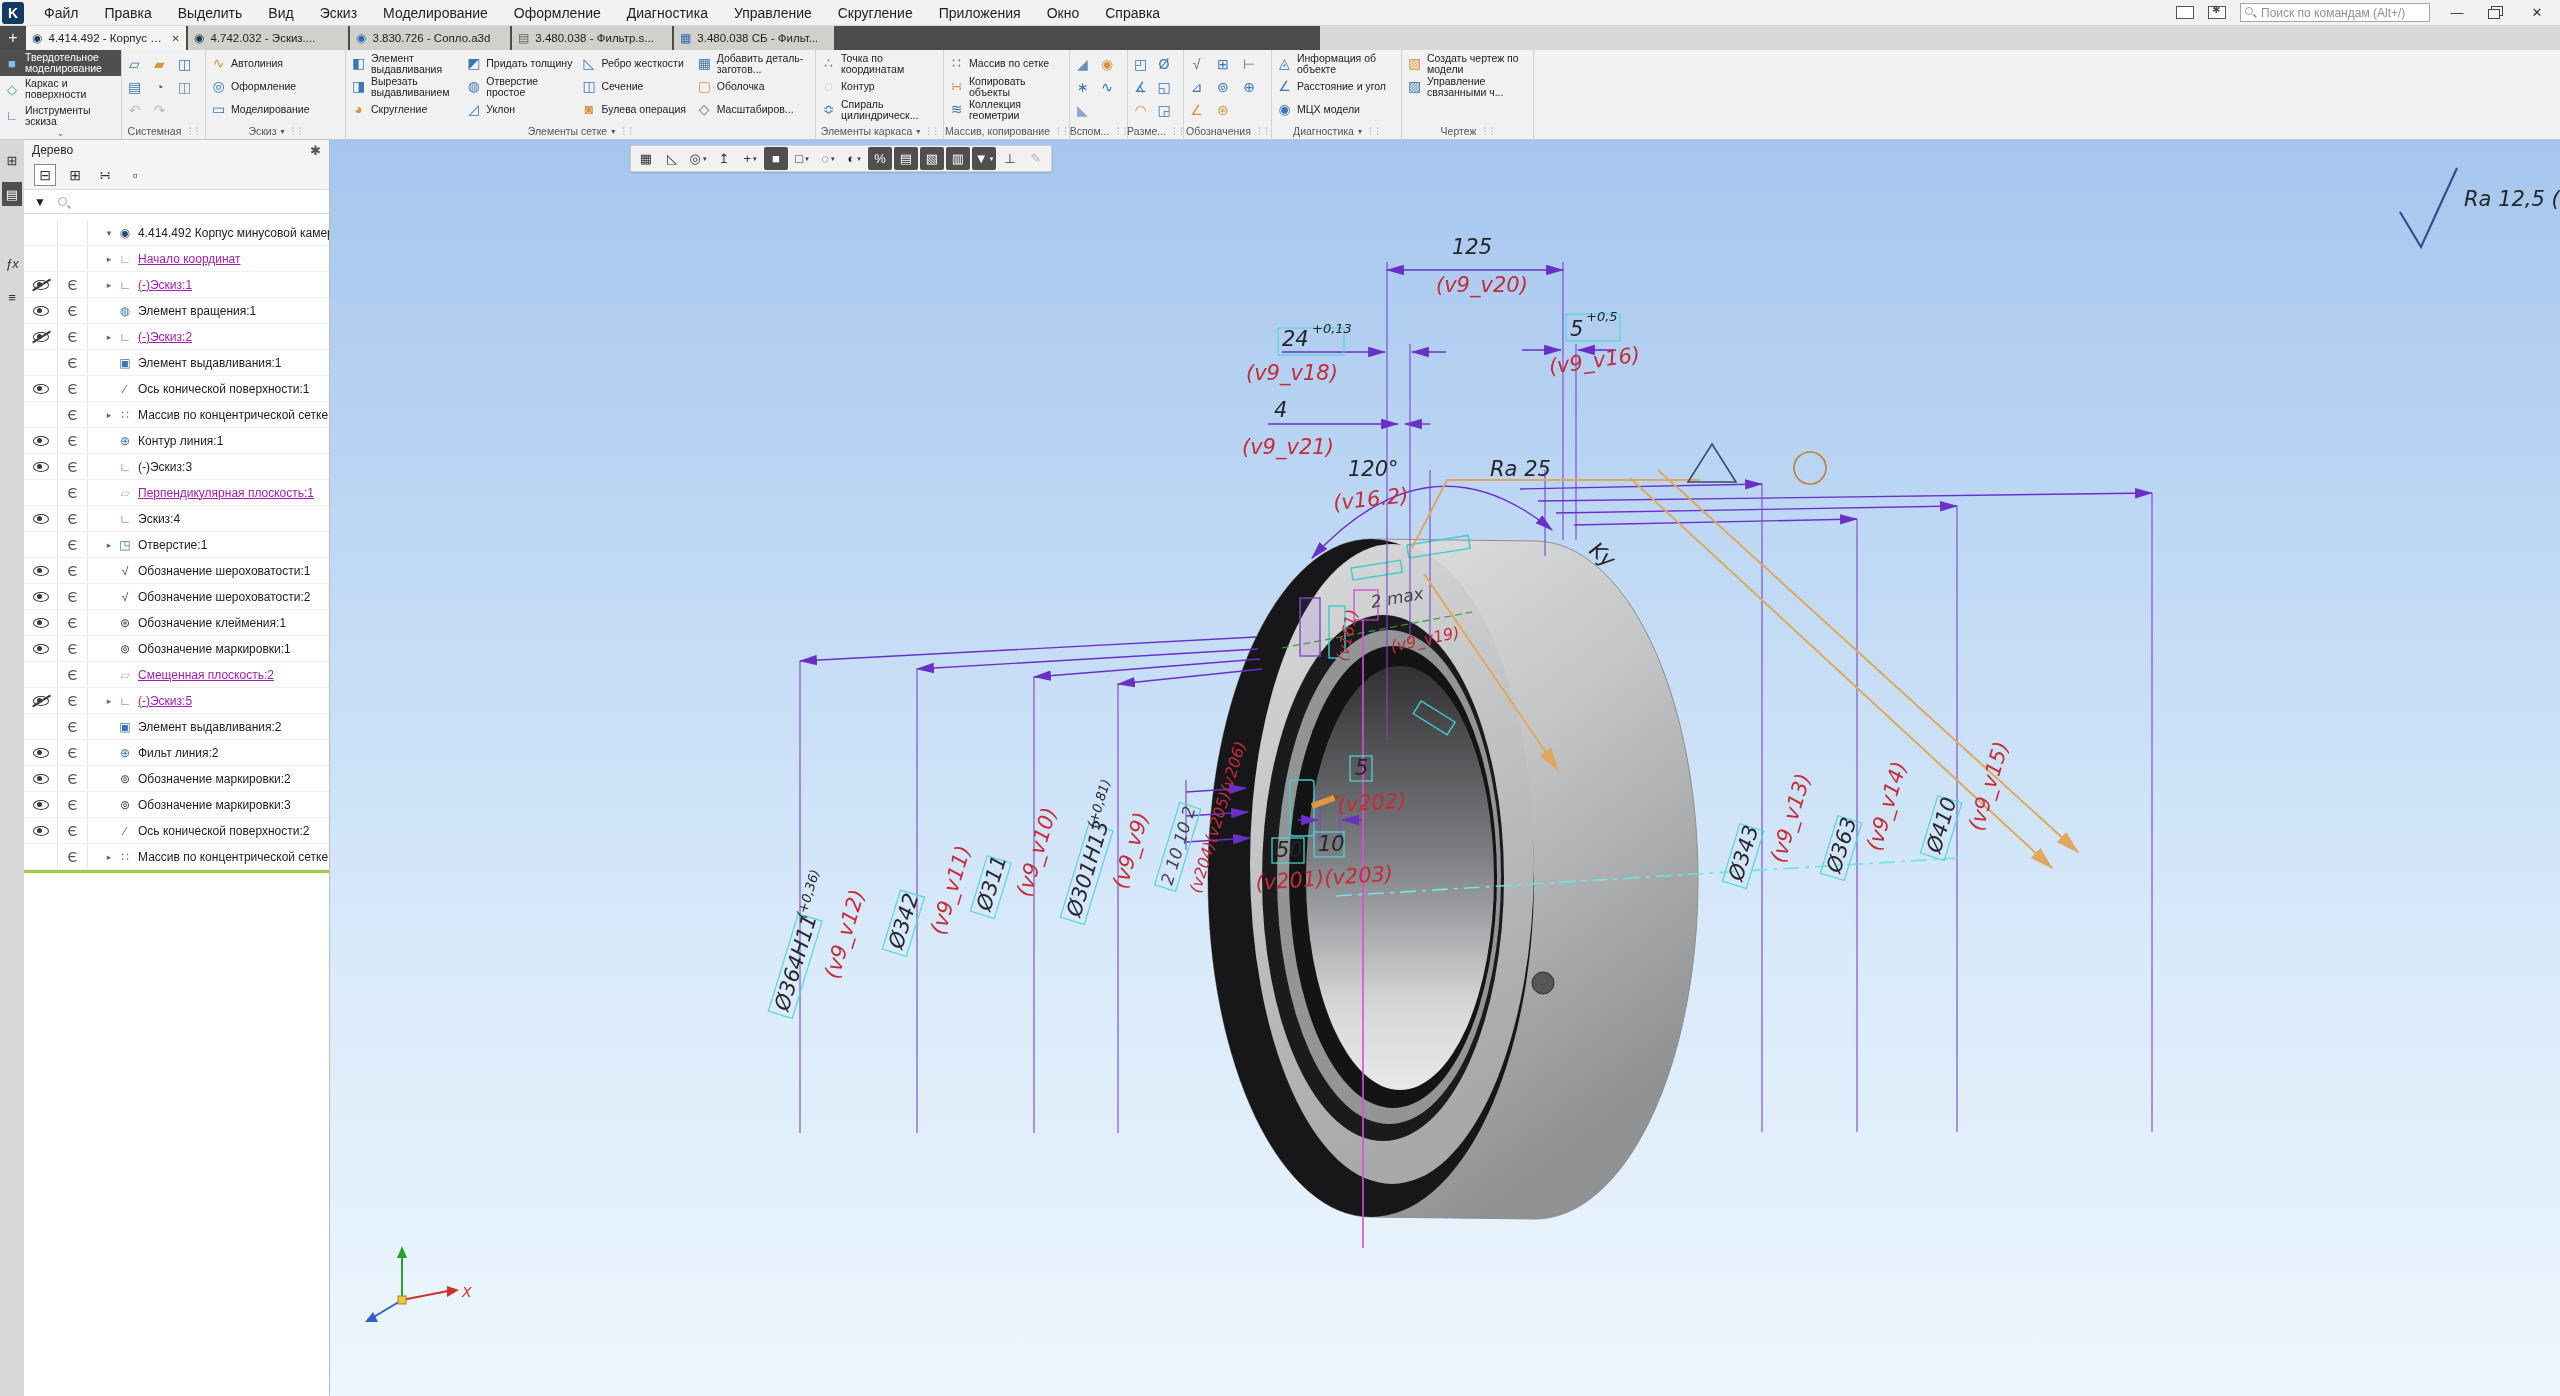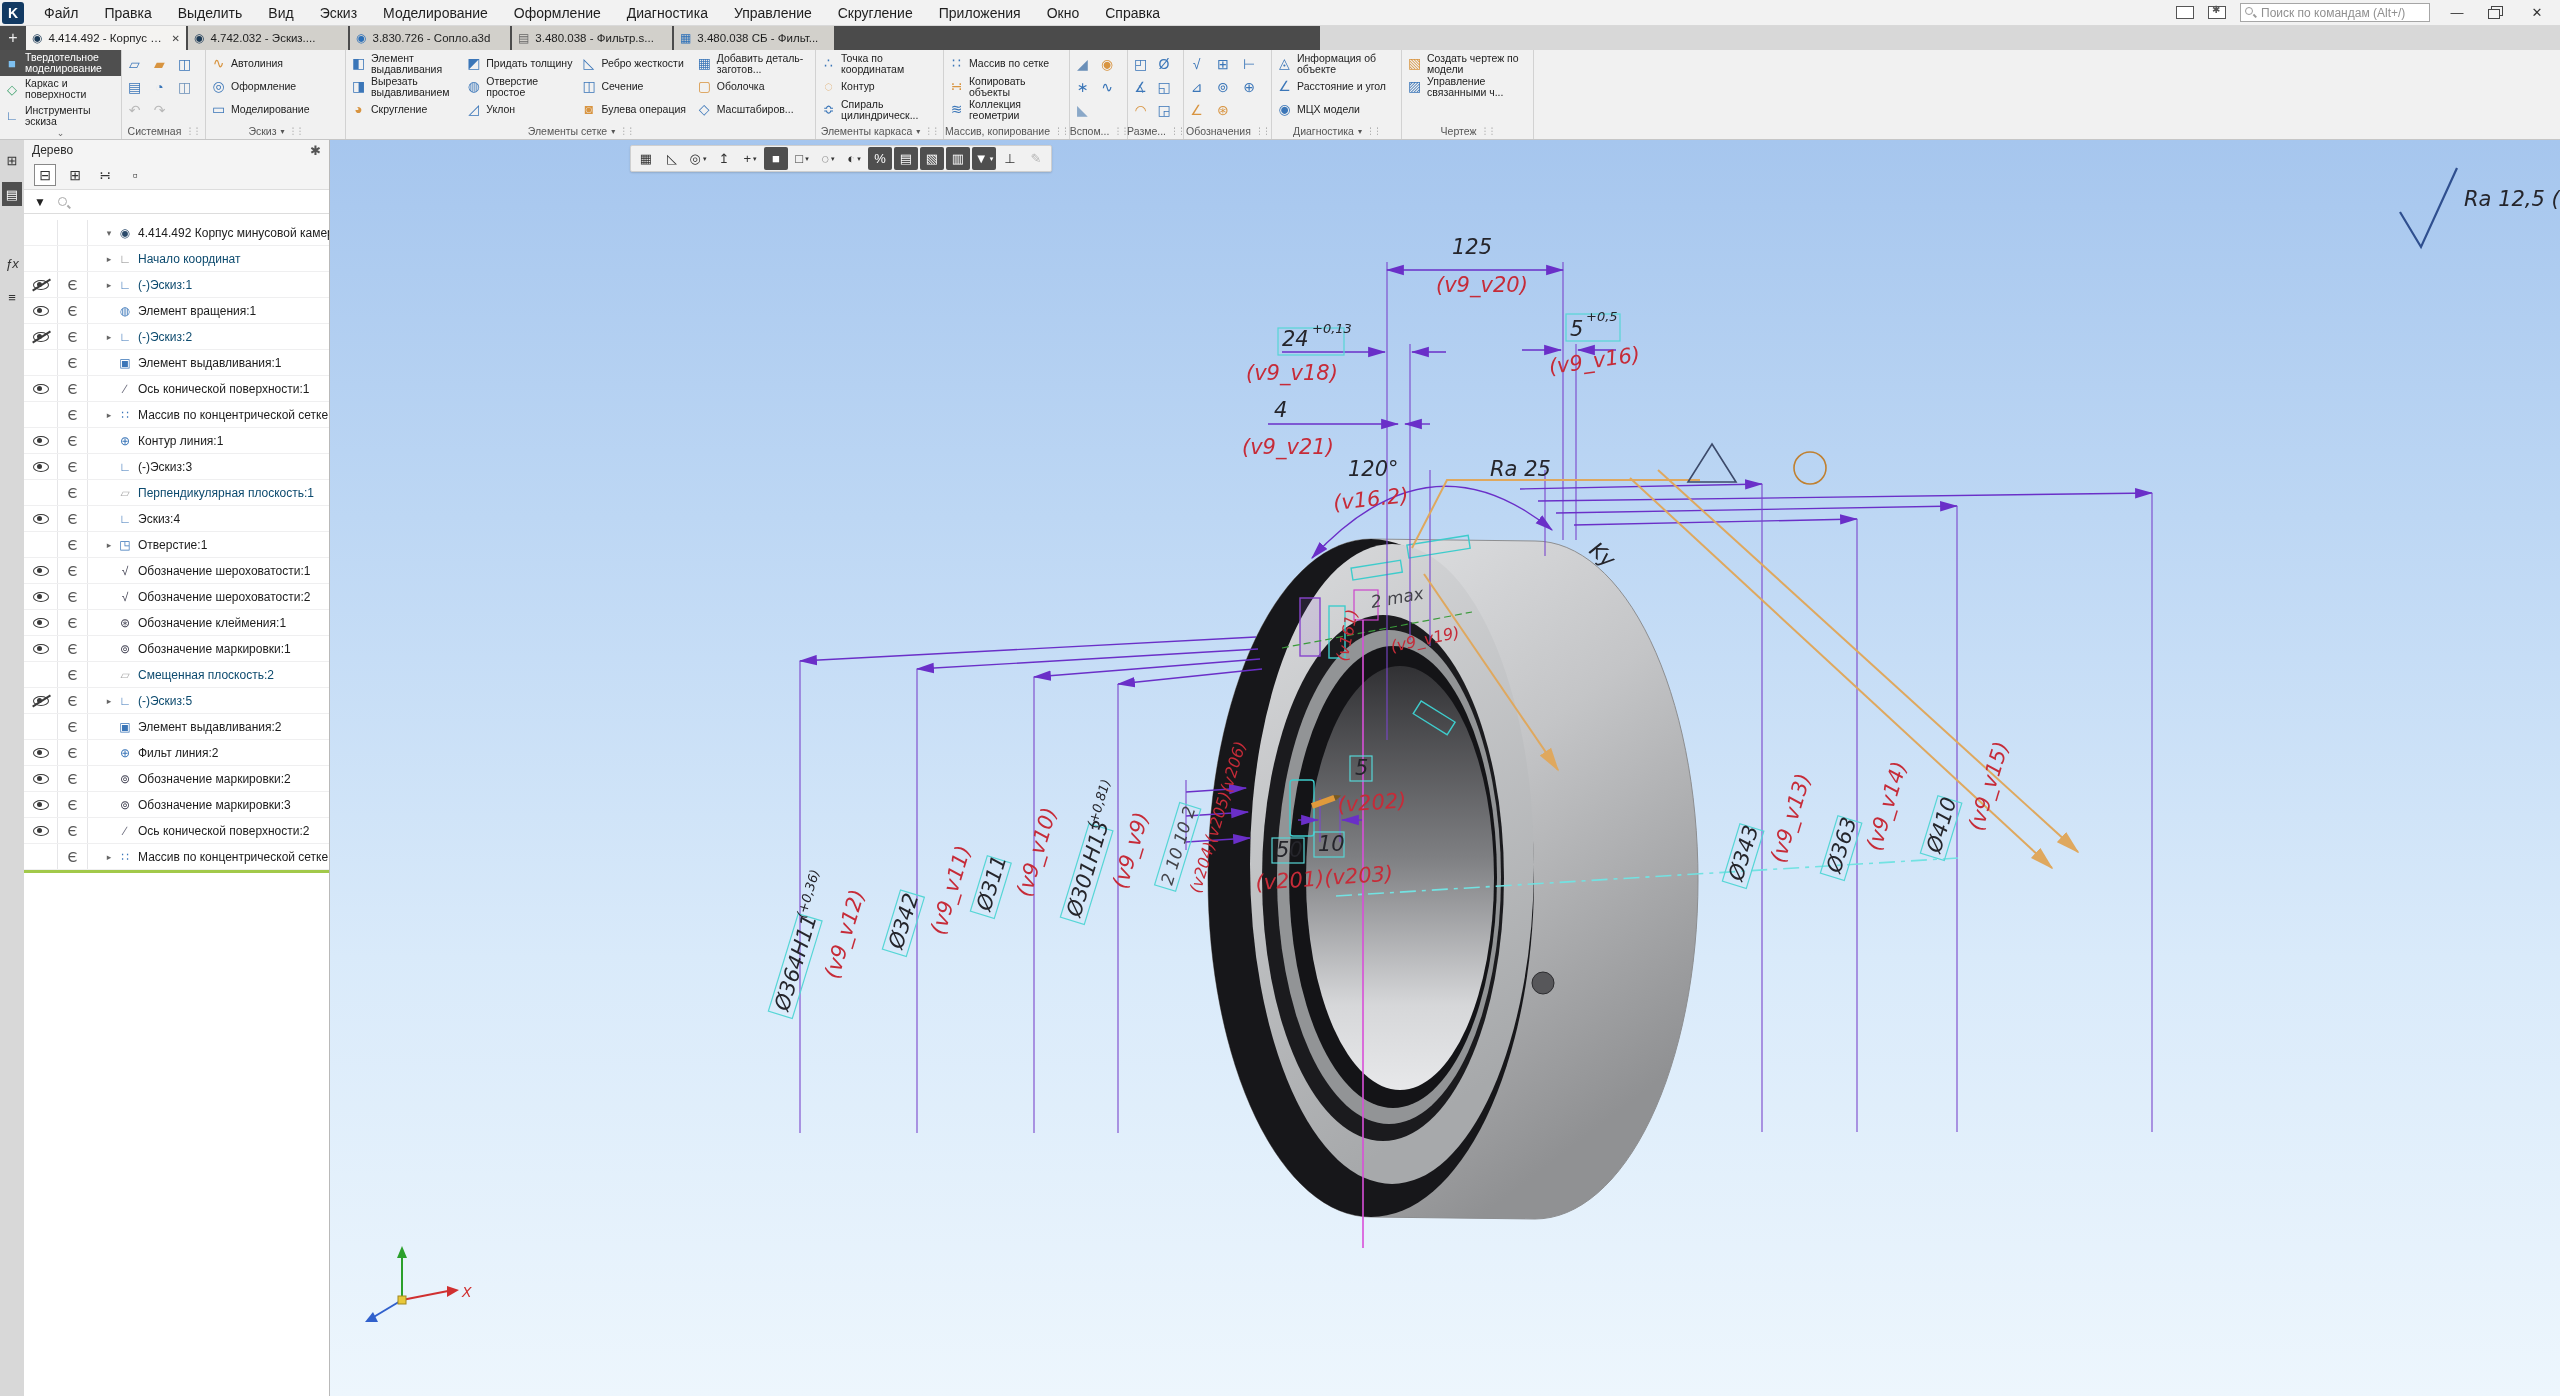--- a/index.html
+++ b/index.html
@@ -68,21 +68,21 @@
   #funnel { font-size:12px; color:#222; }
   #tree-lens { width:9px; height:9px; border:1.5px solid #aaa; border-radius:50%; position:relative; }
   #tree-lens::after { content:""; position:absolute; left:8px; top:8px; width:4px; height:1.5px; background:#aaa; transform:rotate(45deg); }
   #tree-list { flex:1; background:#fff; overflow:hidden; padding-top:6px; }
   .trow { display:flex; align-items:center; height:26px; border-bottom:1px solid #efeff0; background:#fff; }
   .tcell { width:34px; height:100%; display:flex; align-items:center; justify-content:center; border-right:1px solid #e6e6e8; flex:none; }
   .tcell.ec { width:30px; font-size:14px; color:#555; font-family:"DejaVu Sans",sans-serif; }
   .tindent { width:14px; margin-left:14px; flex:none; text-align:center; font-size:9px; color:#666; }
   .ticon { width:18px; flex:none; text-align:center; font-size:12px; }
   .tlabel { font-size:12px; color:#1c1c1c; white-space:nowrap; overflow:hidden; margin-left:4px; }
-  .trow.grey .tlabel { color:#0c4a6e; }
+  .trow.grey .tlabel { color:#a21caf;text-decoration:underline; }
   .eye { width:16px; height:10px; border:1.5px solid #3a3a3a; border-radius:50%; position:relative; }
   .eye::after { content:""; position:absolute; width:5px; height:5px; border-radius:50%; background:#3a3a3a; left:3.8px; top:1.4px; }
   .eye.off::before { content:""; position:absolute; left:-3px; top:3px; width:21px; height:1.8px; background:#3a3a3a; transform:rotate(-32deg); }
   #tree-endline { height:3px; background:#a2c94a; }
 
   
   #viewport { position:relative; flex:1; height:1256px; background:linear-gradient(180deg,#a6c6ee 0%,#bdd7f4 30%,#d9eafa 65%,#edf6fd 100%); overflow:hidden; }
   #vp-toolbar { position:absolute; left:300px; top:5px; height:27px; background:#f1f1f1; border:1px solid #cfcfcf; border-radius:2px; display:flex; align-items:center; padding:0 3px; gap:2px; box-shadow:0 1px 2px rgba(0,0,0,.15); z-index:5; }
   .vpb { height:23px; min-width:24px; display:flex; align-items:center; justify-content:center; font-size:13px; color:#333; border-radius:2px; padding:0 2px; }
   .vpb.dark { background:#4f4f4f; color:#fff; }

